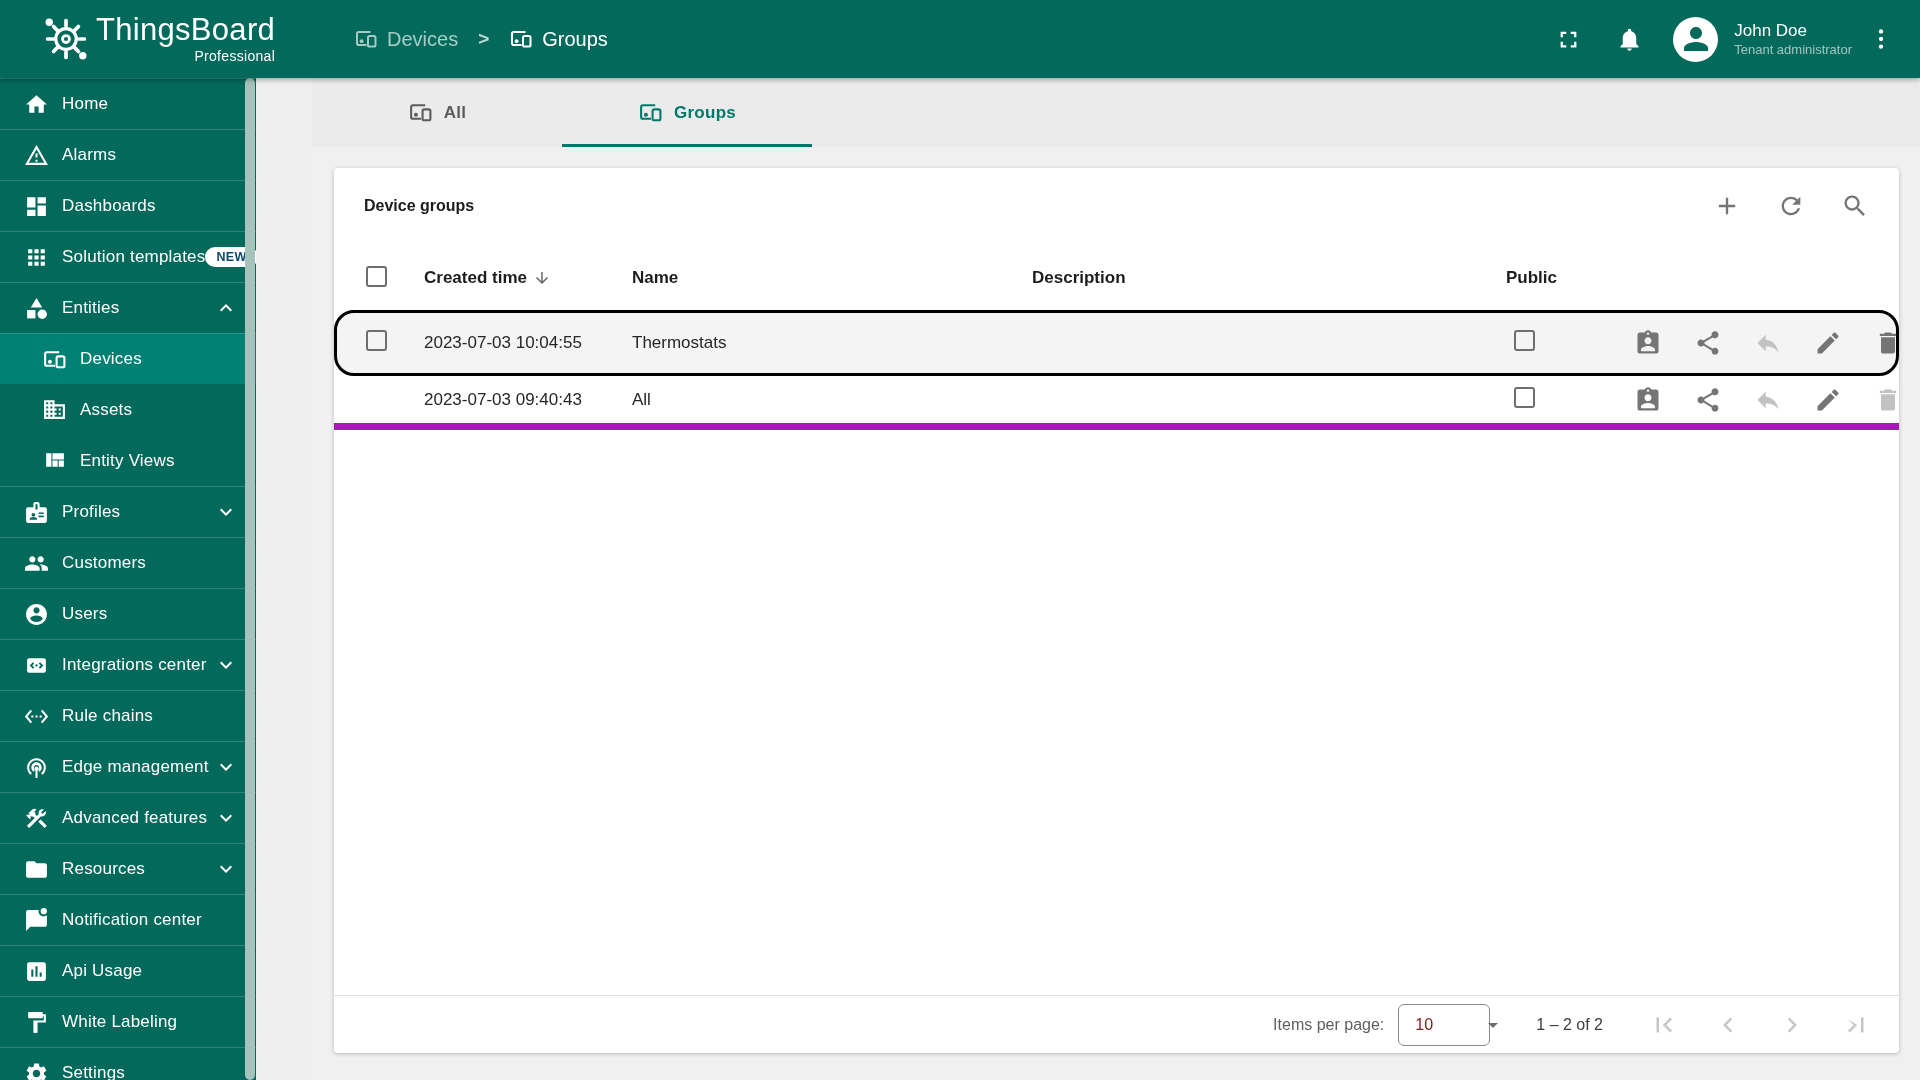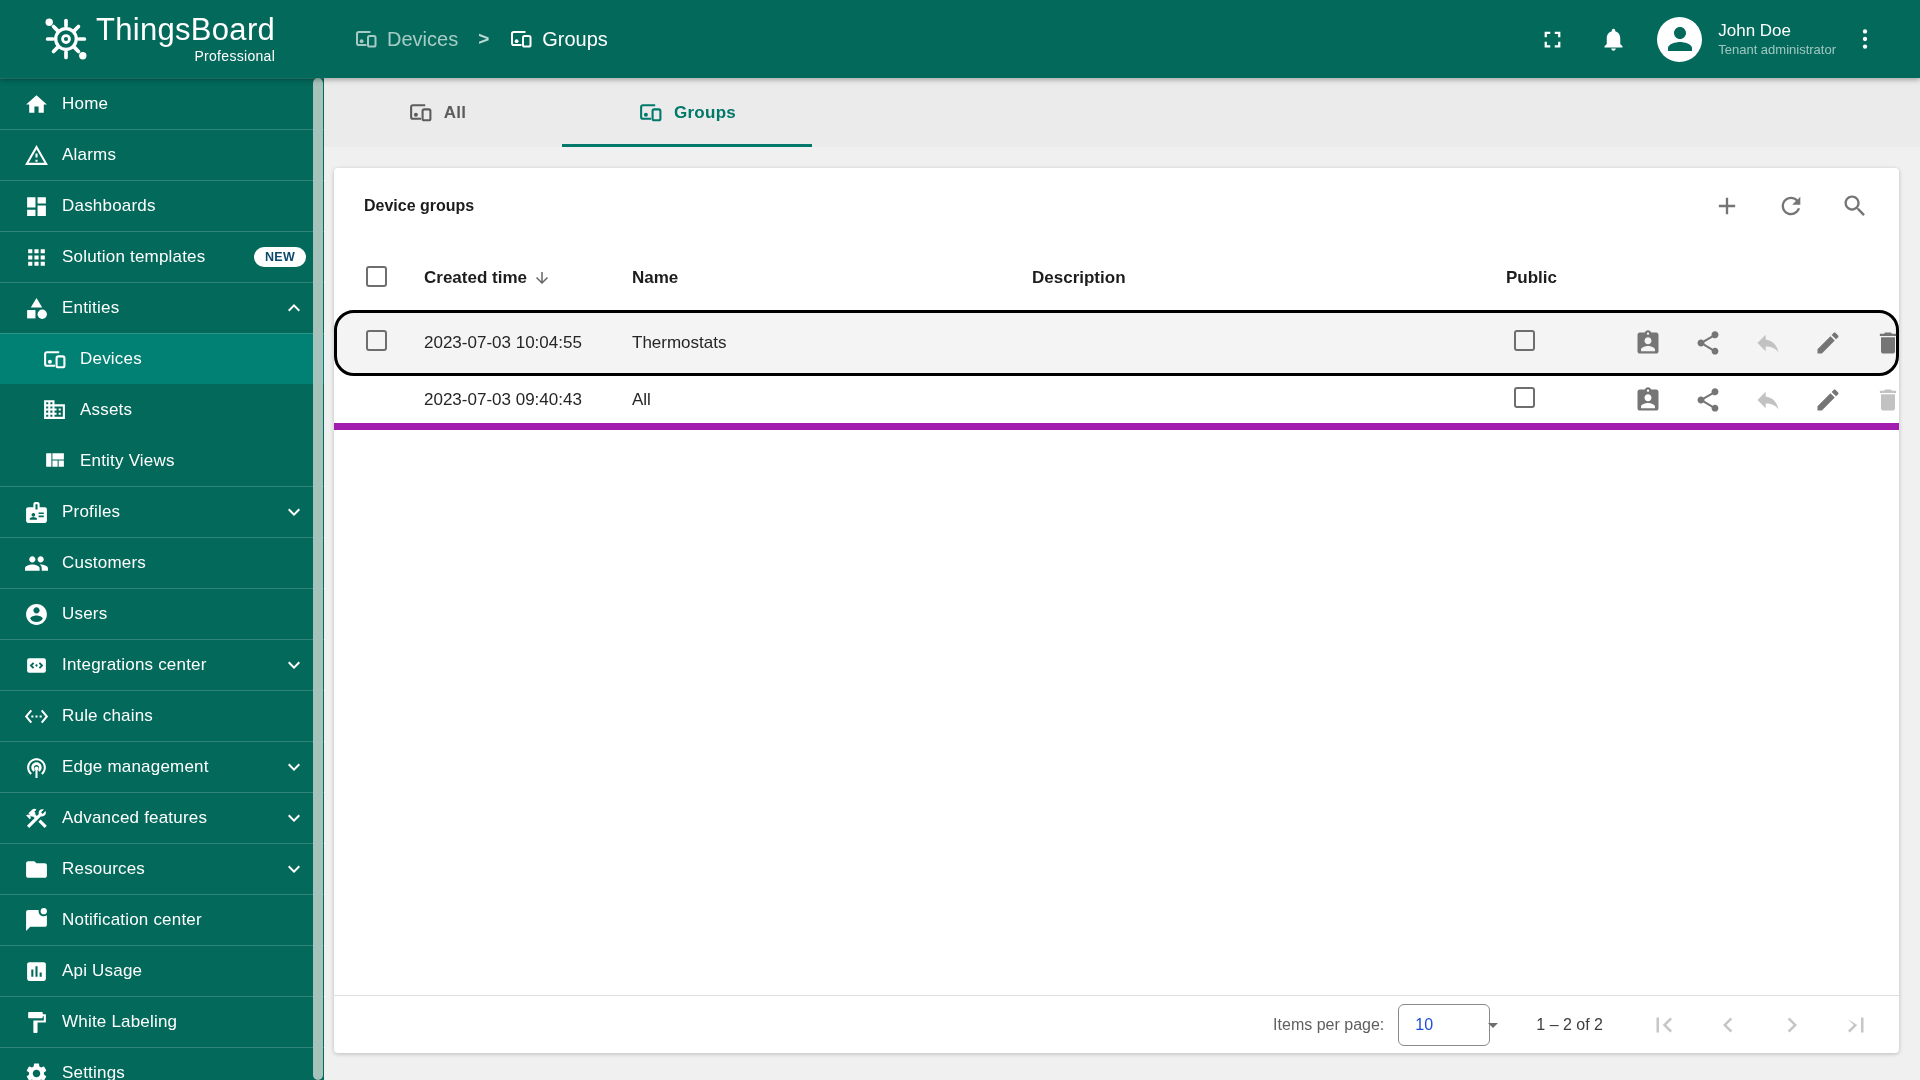--- a/index.html
+++ b/index.html
@@ -14,35 +14,35 @@
   .logo-ic { width:52px; height:52px; }
   .logo-text { display:flex; flex-direction:column; margin-left:4px; }
   .logo-name { font-size:31px; font-weight:500; letter-spacing:.3px; line-height:1; }
   .logo-sub  { font-size:14px; align-self:flex-end; margin-top:3px; letter-spacing:.3px; }
   .breadcrumb { display:flex; align-items:center; margin-left:42px; font-size:20px; }
   .bc-item { display:flex; align-items:center; gap:9px; }
   .bc-dim { color:rgba(255,255,255,.65); }
   .bc-dim .ic { width:24px; height:24px; }
   .bc-cur .ic { width:24px; height:24px; }
   .bc-sep { margin:0 20px; font-size:19px; color:rgba(255,255,255,.75); font-weight:700; }
-  .top-actions { margin-left:auto; display:flex; align-items:center; padding-right:42px; }
+  .top-actions { margin-left:auto; display:flex; align-items:center; padding-right:26px; }
   .icon-btn { background:none; border:none; color:inherit; cursor:pointer; display:flex;
     align-items:center; justify-content:center; padding:0; }
   .btn-full { margin-right:34px; } .btn-full .ic { width:27px; height:27px; }
   .btn-bell { margin-right:30px; } .btn-bell .ic { width:27px; height:27px; }
   .avatar { width:45px; height:45px; border-radius:50%; background:#fff; display:flex;
     align-items:center; justify-content:center; }
   .avatar .ic { width:36px; height:36px; color:#02695b; }
   .user-block { margin:0 16px; display:flex; flex-direction:column; line-height:1.25; }
   .user-name { font-size:17px; }
   .user-role { font-size:13px; color:rgba(255,255,255,.62); }
   .btn-kebab .ic { width:26px; height:26px; }
 
   
-  .sidebar { position:absolute; top:78px; left:0; bottom:0; width:324px; background:#02695b;
+  .sidebar { position:absolute; top:78px; left:0; bottom:0; width:256px; background:#02695b;
     overflow:hidden; z-index:2; }
   .nav-item { height:51px; display:flex; align-items:center; padding:0 18px 0 24px;
     color:#fff; cursor:pointer; }
   .nav-item.divider { border-top:1px solid rgba(255,255,255,.18); }
   .nav-item .ic { width:25px; height:25px; }
   .nav-label { margin-left:13px; font-size:17px; font-weight:500; letter-spacing:.2px; white-space:nowrap; }
   .nav-item.sub { padding-left:42px; }
   .nav-item.selected { background:#008173; }
   .badge-new { margin-left:auto; background:#fff; color:#0c4a6e; font-size:12.5px; font-weight:700;
     padding:3px 11px; border-radius:11px; letter-spacing:.3px; }
@@ -81,21 +81,21 @@
   .cell-public { padding-left:8px; }
   .actions { display:flex; justify-content:flex-end; gap:32px; }
   .act-btn { background:none; border:none; padding:0; color:#757575; cursor:pointer; }
   .act-btn .ic { width:28px; height:28px; }
   .act-btn.disabled { color:#c2c2c2; cursor:default; }
 
   .paginator { margin-top:auto; height:58px; border-top:1px solid #e0e0e0; display:flex;
     align-items:center; justify-content:flex-end; padding-right:28px; font-size:16px; color:#5f5f5f; }
   .pp-select { width:92px; height:42px; border:1px solid #8a8a8a; border-radius:6px; margin-left:14px;
     display:flex; align-items:center; justify-content:space-between; padding:0 8px 0 16px;
-    color:#1d4ed8; background:#fff; cursor:pointer;gap:48px; }
+    color:#7f1d1d; background:#fff; cursor:pointer;gap:48px; }
   .pp-select .ic { width:24px; height:24px; color:#6e6e6e; }
   .range { color:#3c3c3c; margin-left:46px; }
   .pg-nav { display:flex; margin-left:46px; gap:34px; }
   .pg-btn { background:none; border:none; padding:0; color:#c6c6c6; }
   .pg-btn .ic { width:30px; height:30px; }
 </style>
 </head>
 <body>
 
 <svg width="0" height="0" style="position:absolute">

